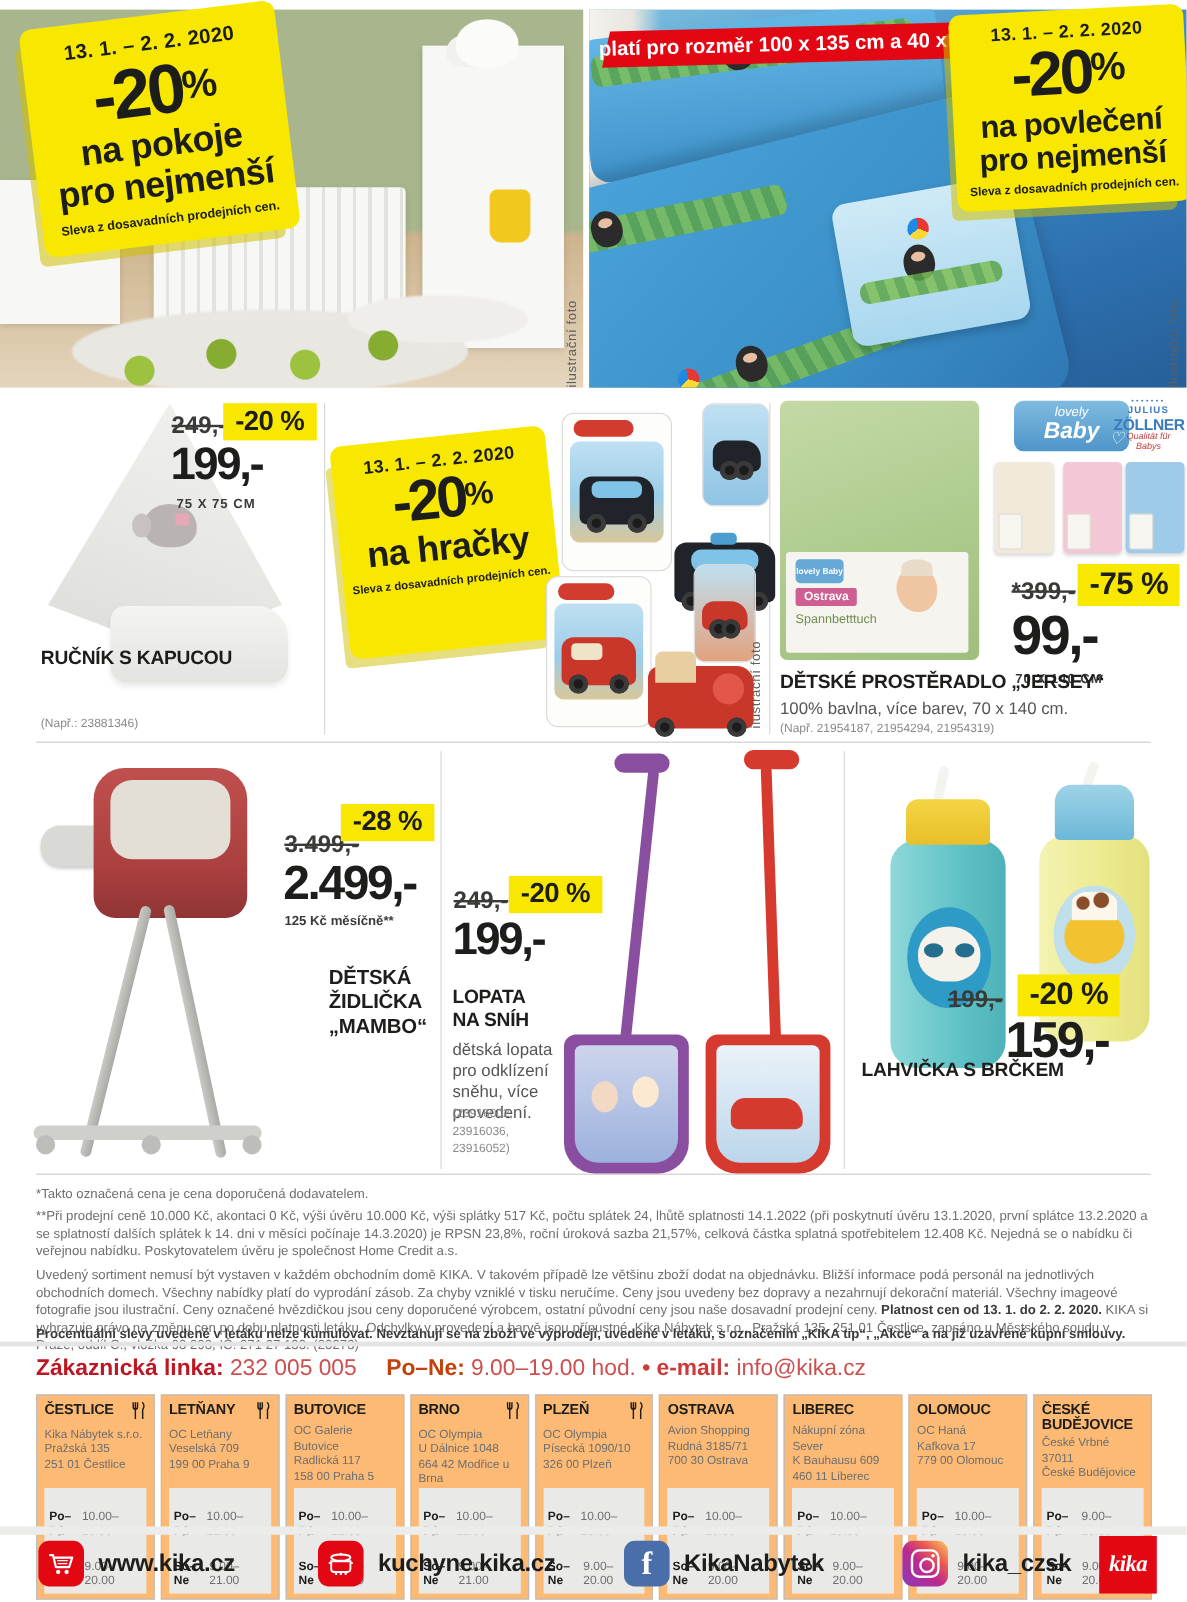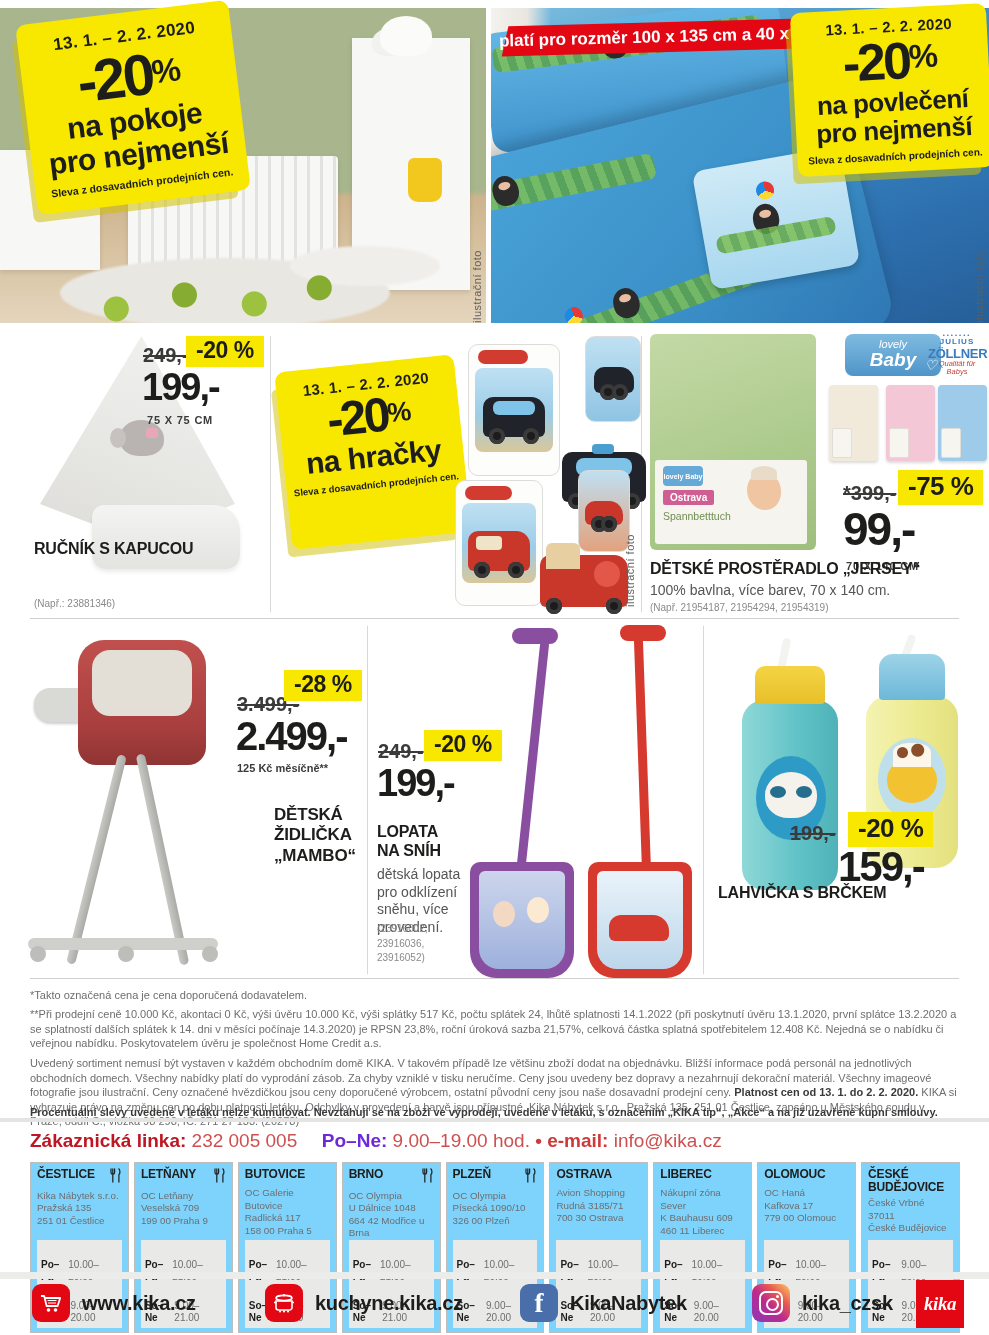--- a/index.html
+++ b/index.html
@@ -138,21 +138,21 @@
   .sep-band { position:absolute; left:0; width:989px; height:4px; background:#e4e4e2; }
 
   
   .contact { position:absolute; left:30px; top:1130px; font-size:19px; white-space:nowrap; }
   .contact .lab { font-weight:800; color:#be1622; }
   .contact .val { color:#cd5050; }
   .contact .gap { display:inline-block; width:14px; }
 
   
   .stores { position:absolute; left:30px; top:1162px; width:930px; height:112px; display:grid; grid-template-columns:repeat(9,1fr); gap:5px; }
-  .store { border:1px solid #bdbdbb; background:#7dd3fc; padding:5px 6px 4px; display:flex; flex-direction:column; }
+  .store { border:1px solid #bdbdbb; background:#fdba74; padding:5px 6px 4px; display:flex; flex-direction:column; }
   .store .head { display:flex; justify-content:space-between; align-items:flex-start; font-weight:800; font-size:12px; letter-spacing:-0.2px; line-height:1.05; min-height:15px; }
   .store .addr { font-size:9.8px; color:#6d6e70; line-height:12.5px; margin-top:4px; }
   .store .hours { margin-top:auto; background:#e9e9e7; padding:3px 4px; }
   .store .hrow { display:flex; justify-content:space-between; font-size:10px; line-height:12.5px;margin-top:16px; }
   .store .hrow .d { font-weight:800; color:#1d1d1b; }
   .store .hrow .t { color:#6d6e70; }
 
   
   .footer-band { position:absolute; left:0; top:1272px; width:989px; height:7px; background:#ececea; }
   .flink { position:absolute; display:flex; align-items:center; gap:12px; top:1284px; }
@@ -391,21 +391,21 @@
   <div class="legal" style="top:988px;">*Takto označená cena je cena doporučená dodavatelem.</div>
   <div class="legal" style="top:1007px;">**Při prodejní ceně 10.000 Kč, akontaci 0 Kč, výši úvěru 10.000 Kč, výši splátky 517 Kč, počtu splátek 24, lhůtě splatnosti 14.1.2022 (při poskytnutí úvěru 13.1.2020,  první splátce 13.2.2020 a se splatností dalších splátek k 14. dni v měsíci počínaje 14.3.2020) je RPSN 23,8%, roční úroková sazba 21,57%, celková částka splatná spotřebitelem 12.408 Kč. Nejedná se o nabídku či veřejnou nabídku. Poskytovatelem úvěru je společnost Home Credit a.s.</div>
   <div class="legal" style="top:1056px;"><span>Uvedený sortiment nemusí být vystaven v každém obchodním domě KIKA. V takovém případě lze většinu zboží dodat na objednávku. Bližší informace podá personál na jednotlivých obchodních domech. Všechny nabídky platí do vyprodání zásob. Za chyby vzniklé v tisku neručíme. Ceny jsou uvedeny bez dopravy a nezahrnují dekorační materiál. Všechny imageové fotografie jsou ilustrační. Ceny označené hvězdičkou jsou ceny doporučené výrobcem, ostatní původní ceny jsou naše dosavadní prodejní ceny. </span><b>Platnost cen od 13. 1. do 2. 2. 2020.</b><span> KIKA si vyhrazuje právo na změnu cen po dobu platnosti letáku. Odchylky v provedení a barvě jsou přípustné. Kika Nábytek s.r.o., Pražská 135, 251 01 Čestlice, zapsáno u Městského soudu v Praze, oddíl C., vložka 98 298, IČ: 271 27 133. (20278)</span></div>
   <div class="legal bold" style="top:1105px;">Procentuální slevy uvedené v letáku nelze kumulovat. Nevztahují se na zboží ve výprodeji, uvedené v letáku, s označením „KIKA tip“, „Akce“ a na již uzavřené kupní smlouvy.</div>
   <div class="sep-band" style="top:1118px;"></div>
 
   <div class="contact">
     <span class="lab">Zákaznická linka:</span>
     <span class="val">232 005 005</span>
     <span class="gap"></span>
-    <span class="lab" style="color:#6d28d9;">Po–Ne:</span>
+    <span class="lab" style="color:#c2410c;">Po–Ne:</span>
     <span class="val">9.00–19.00 hod.</span>
     <span class="lab" style="color:#cd3a3a;">•</span>
     <span class="lab" style="color:#cd3a3a;">e-mail:</span>
     <span class="val">info@kika.cz</span>
   </div>
 
   <div class="stores" id="stores">
       <div class="store">
         <div class="head">
           <span>ČESTLICE</span>

